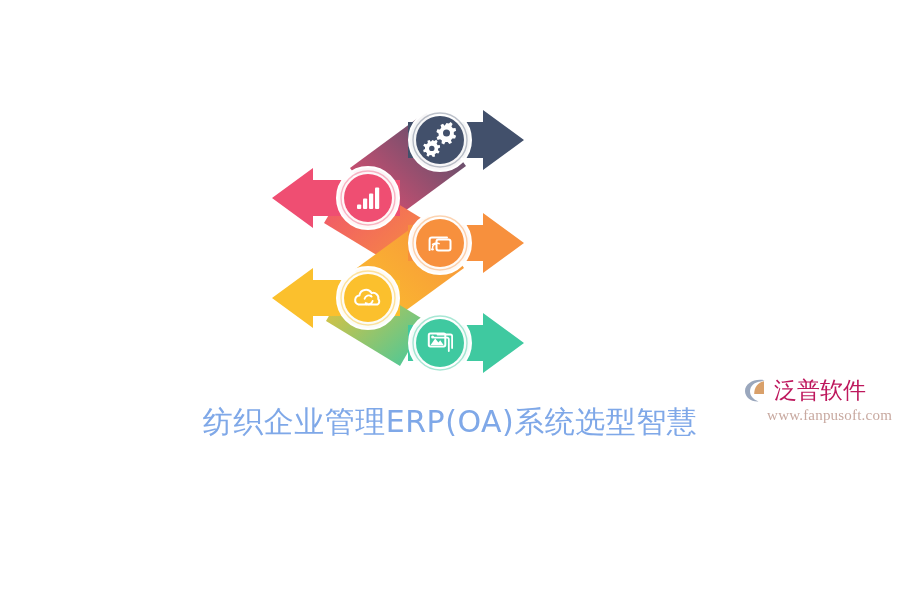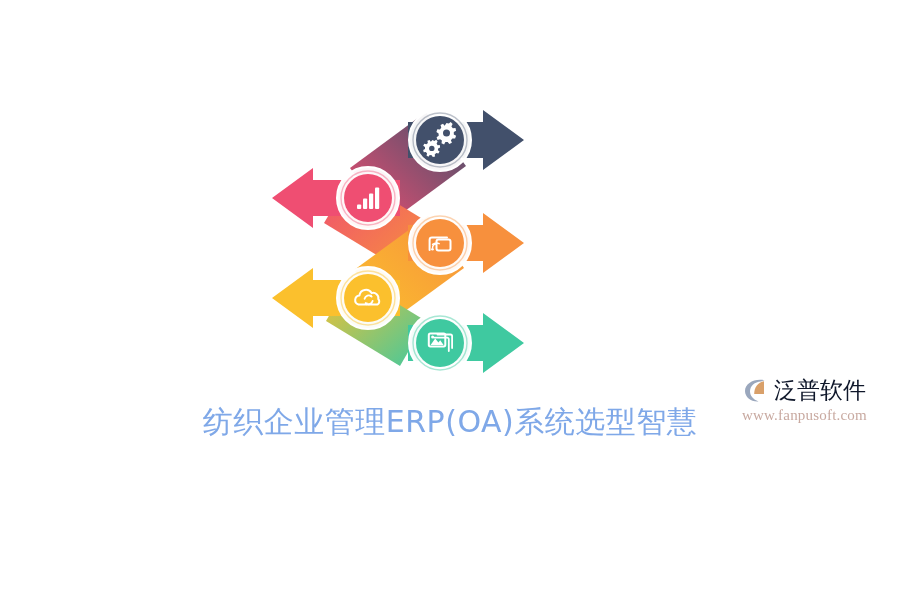--- a/index.html
+++ b/index.html
@@ -72,30 +72,30 @@
   .wm-mark {
     width: 30px;
     height: 30px;
     flex: 0 0 30px;
     margin-right: 2px;
   }
   .wm-name {
     font-family: "DejaVu Sans", "Liberation Sans", sans-serif;
     font-size: 23px;
     line-height: 28px;
-    color: #0f172a;
+    color: #be185d;
     letter-spacing: 0px;
     white-space: nowrap;
   }
   .wm-url {
     font-family: "Liberation Serif", "DejaVu Serif", serif;
     font-size: 15px;
     line-height: 18px;
     color: #c8a9a0;
-    text-align: left;
+    text-align: right;
     letter-spacing: 0.2px;
     margin-top: -1px;
     white-space: nowrap;
   }
 </style>
 </head>
 <body>
 
 <div id="canvas">
 

